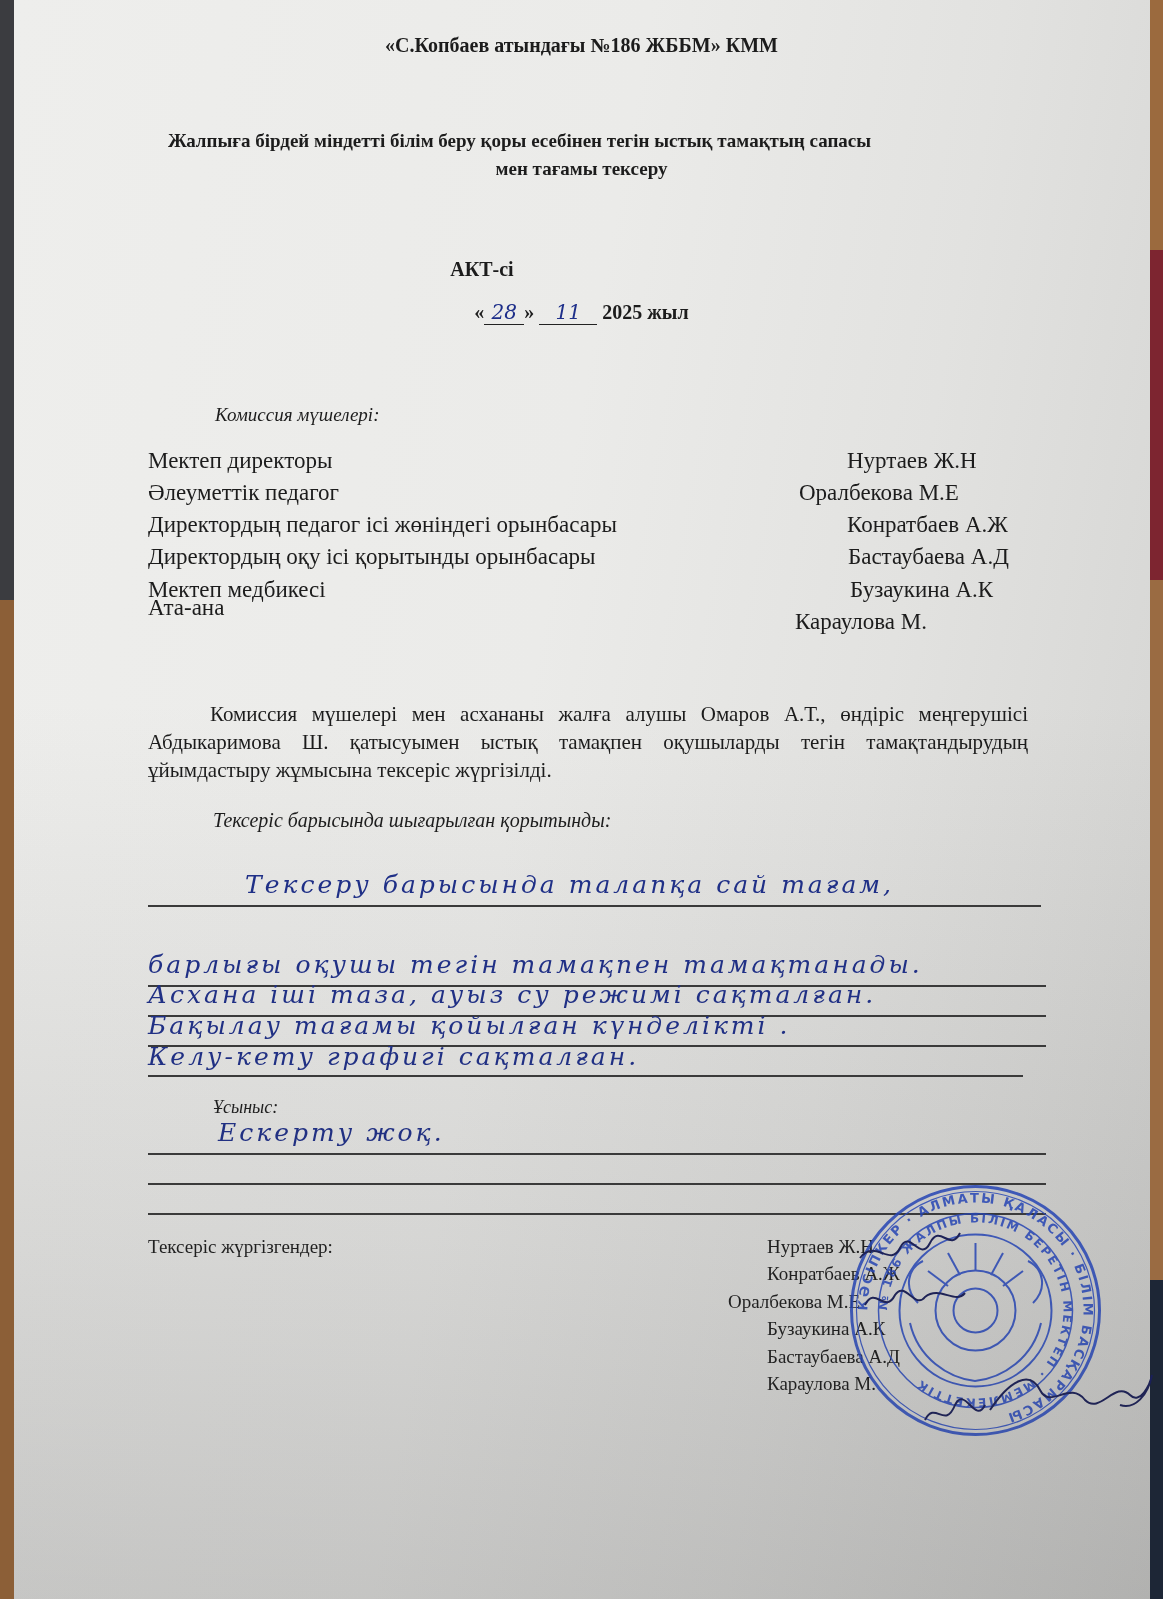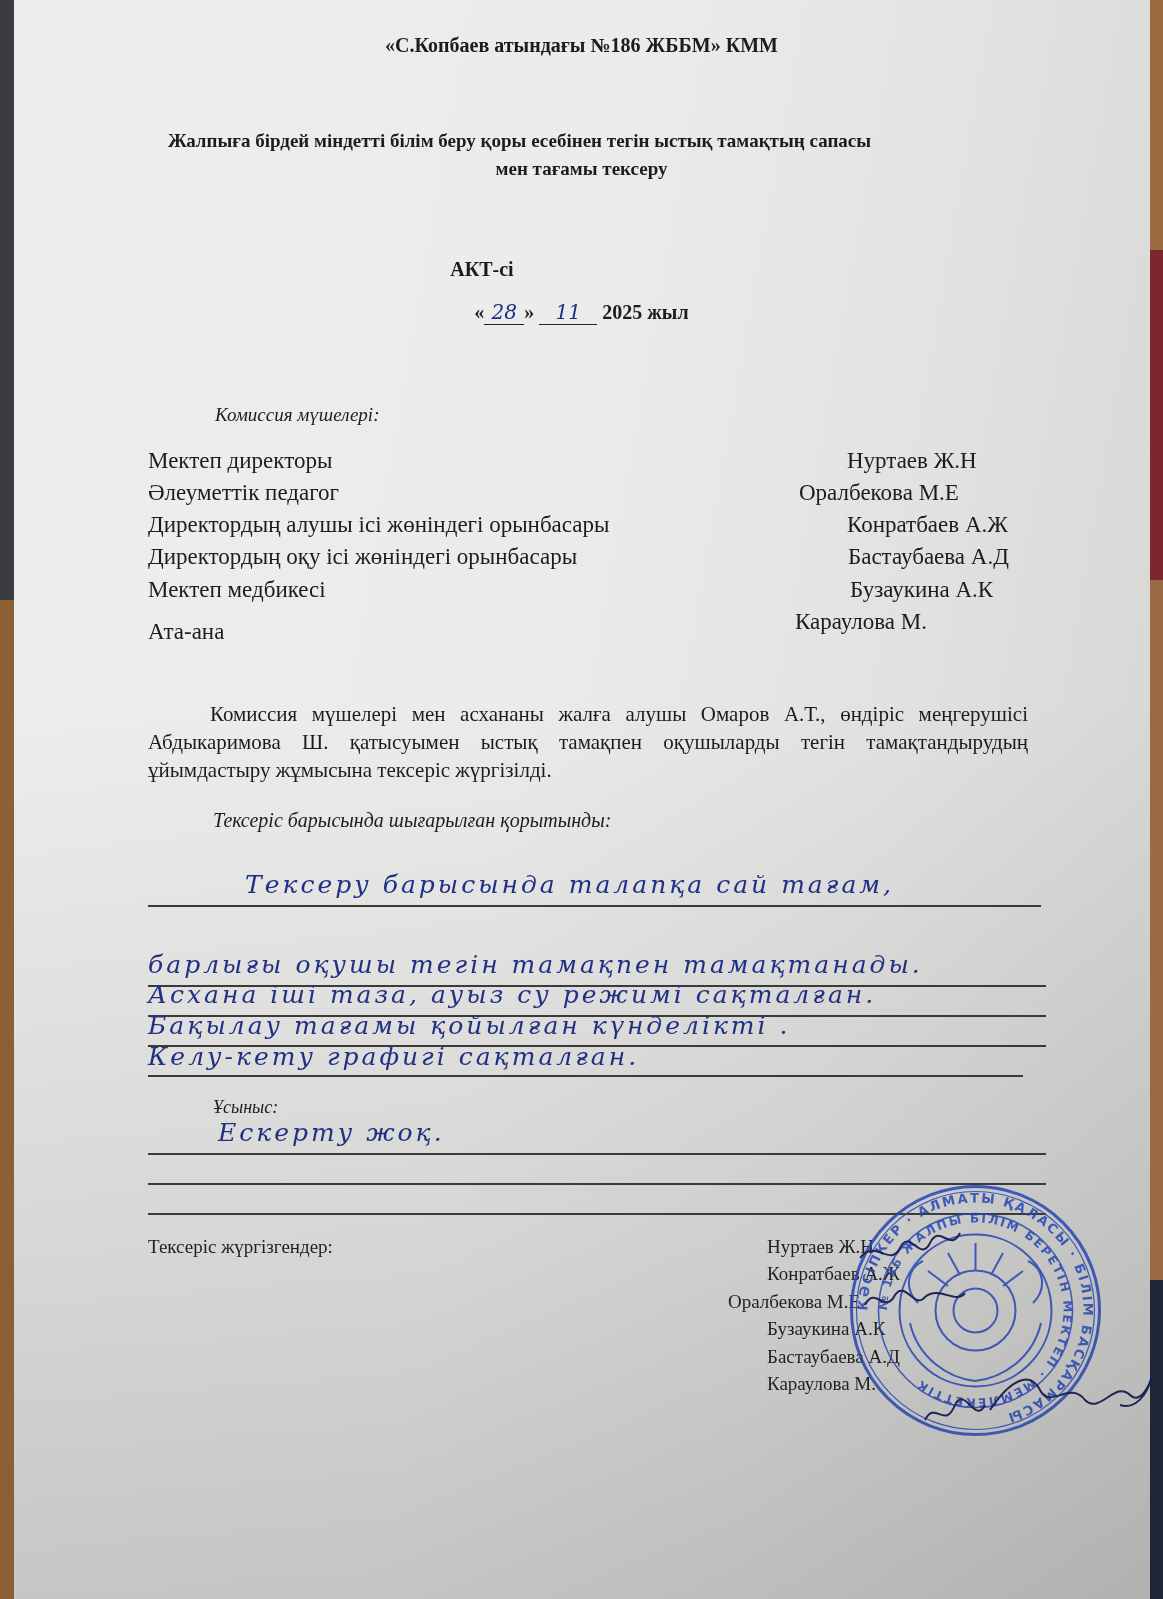--- a/index.html
+++ b/index.html
@@ -88,30 +88,30 @@
 </div>
 
 <div class="abs italic commission-label">Комиссия мүшелері:</div>
 
 <div class="abs member-role" style="top:448px">Мектеп директоры</div>
 <div class="abs member-name" style="top:448px;left:847px">Нуртаев Ж.Н</div>
 
 <div class="abs member-role" style="top:480px">Әлеуметтік педагог</div>
 <div class="abs member-name" style="top:480px;left:799px">Оралбекова М.Е</div>
 
-<div class="abs member-role" style="top:512px">Директордың алушы ісі жөніндегі орынбасары</div>
+<div class="abs member-role" style="top:512px">Директордың педагог ісі жөніндегі орынбасары</div>
 <div class="abs member-name" style="top:512px;left:847px">Конратбаев А.Ж</div>
 
-<div class="abs member-role" style="top:544px">Директордың оқу ісі жөніндегі орынбасары</div>
+<div class="abs member-role" style="top:544px">Директордың оқу ісі қорытынды орынбасары</div>
 <div class="abs member-name" style="top:544px;left:848px">Бастаубаева А.Д</div>
 
 <div class="abs member-role" style="top:577px">Мектеп медбикесі</div>
 <div class="abs member-name" style="top:577px;left:850px">Бузаукина А.К</div>
 
-<div class="abs member-role" style="top:619px">Ата-ана</div>
+<div class="abs member-role" style="top:595px">Ата-ана</div>
 <div class="abs member-name" style="top:609px;left:795px">Караулова М.</div>
 
 <div class="abs para" style="top:700px"><span class="indent"></span><span>Комиссия мүшелері мен асхананы жалға алушы Омаров А.Т., өндіріс меңгерушісі Абдыкаримова Ш. қатысуымен ыстық тамақпен оқушыларды тегін тамақтандырудың ұйымдастыру жұмысына тексеріс жүргізілді.</span></div>
 
 <div class="abs italic conclusion-label">Тексеріс барысында шығарылған қорытынды:</div>
 
 <div class="hand" style="left:245px;top:870px">Тексеру барысында талапқа сай тағам,</div>
 <div class="rule" style="left:148px;top:905px;width:893px"></div>
 
 <div class="hand" style="left:148px;top:950px">барлығы оқушы тегін тамақпен тамақтанады.</div>

